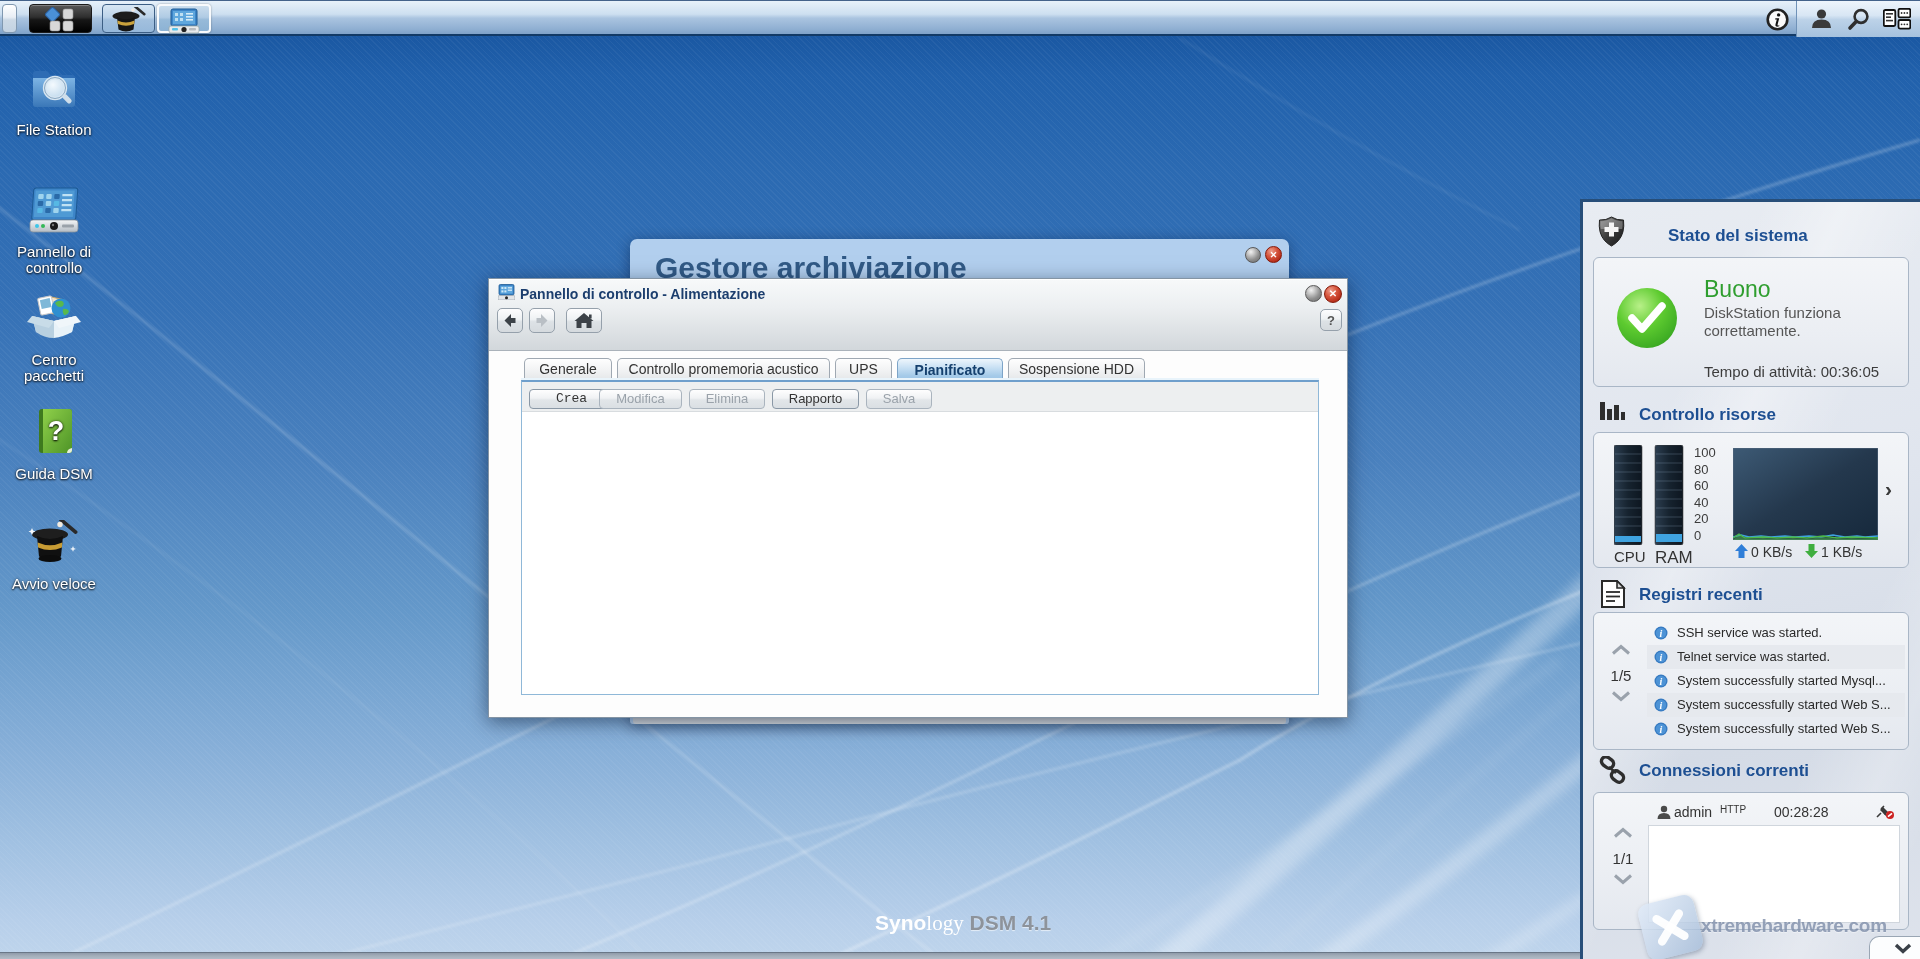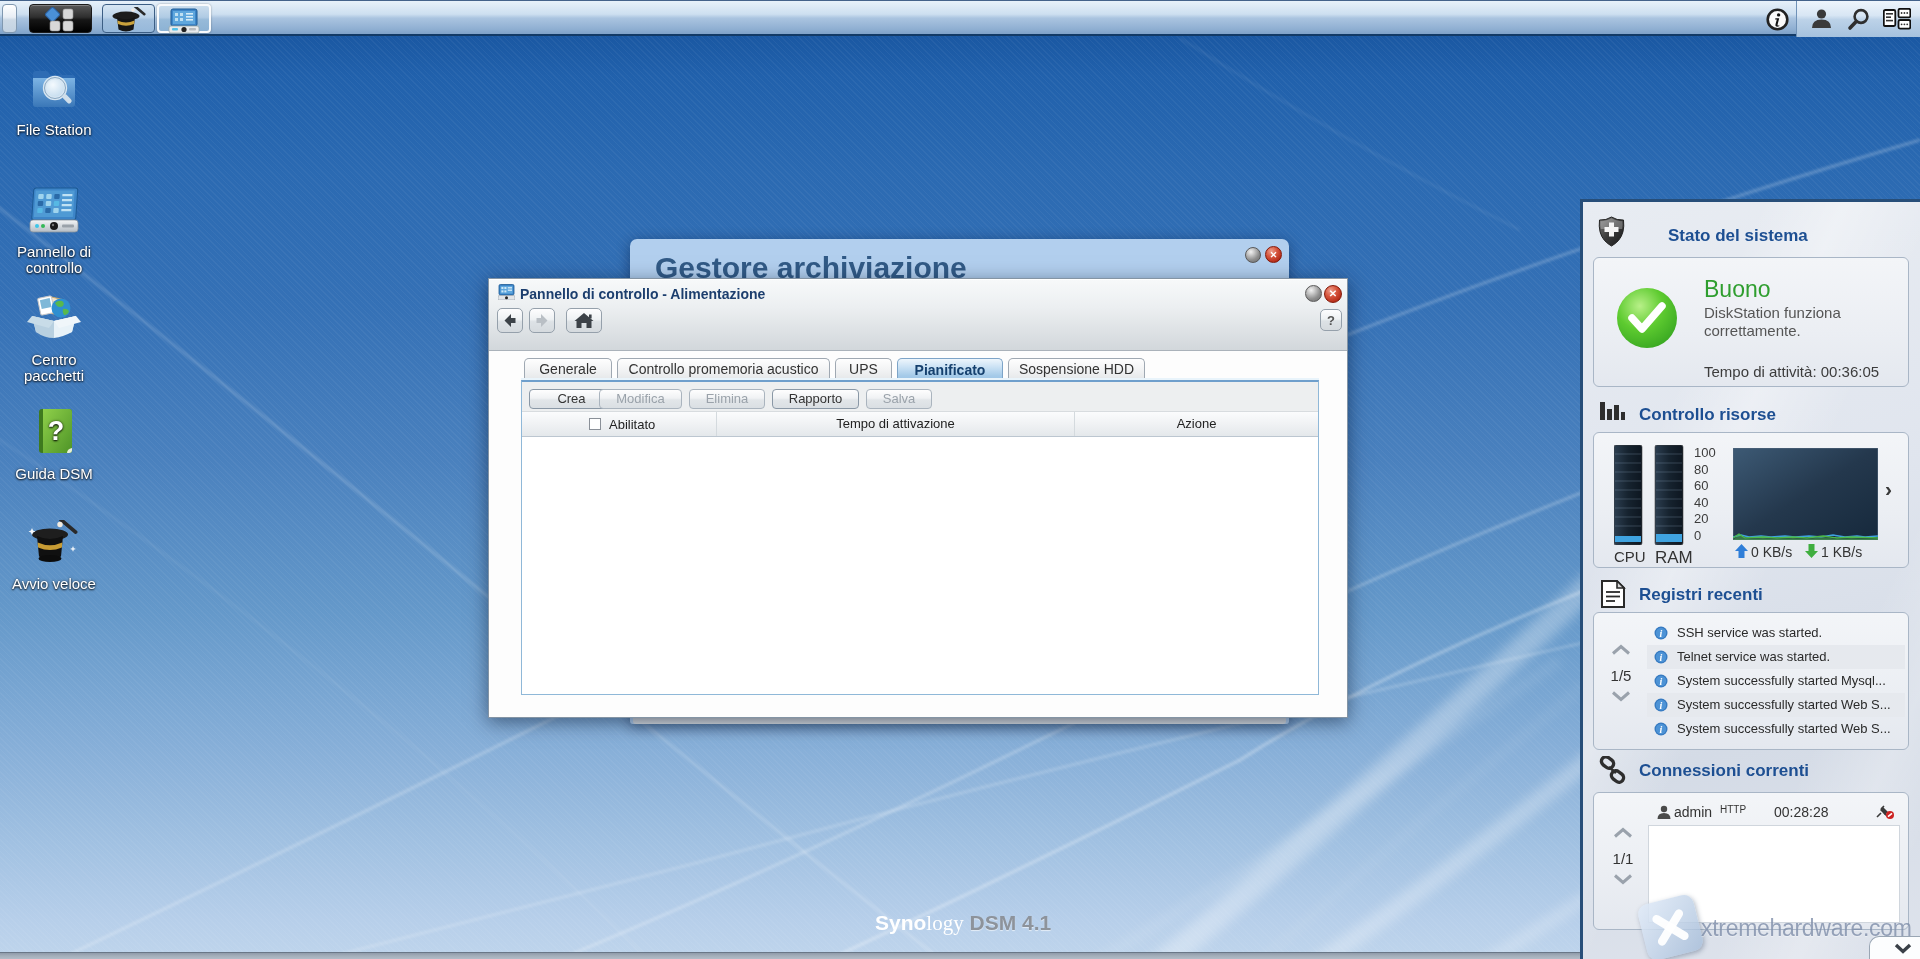--- a/index.html
+++ b/index.html
@@ -77,21 +77,21 @@
       background:linear-gradient(168deg,#e8ecf2 0%,#e0e5ee 40%,#d4dbe6 70%,#dee3ec 100%);
       border-left:3px solid #274e79;border-top:3px solid #274e79;box-sizing:border-box;}
   .sbhead{position:absolute;font-size:17px;font-weight:bold;color:#1d4f92;}
   .sbpanel{position:absolute;left:12px;width:320px;border:1px solid #a9b6c6;border-radius:6px;
       background:linear-gradient(180deg,#f3f5f8 0%,#ebeef3 60%,#e4e8ef 100%);box-sizing:border-box;}
   .logrow{position:absolute;left:53px;width:258px;height:24px;font-size:13px;color:#2a2a2a;line-height:24px;}
   .logrow.alt{background:#e6e9ee;}
   .logrow .li{position:absolute;left:7px;top:5px;}
   .logrow .lt{position:absolute;left:30px;top:0;white-space:nowrap;}
   
-  #wm-text{position:absolute;left:1701px;top:915px;font-size:23px;font-weight:normal;color:rgba(105,122,155,0.68);
+  #wm-text{position:absolute;left:1701px;top:915px;font-size:19px;font-weight:bold;color:rgba(105,122,155,0.68);
       letter-spacing:-0.3px;text-shadow:0 1px 1px rgba(255,255,255,0.45);}
   #synologo{position:absolute;left:875px;top:911px;font-size:21px;color:#fff;}
   
   #collapse{position:absolute;right:0;top:936px;width:50px;height:23px;background:#fcfdfe;
       border:1px solid #9aa6b4;border-right:none;border-radius:10px 0 0 0;}
 </style>
 </head>
 <body>
 <div id="screen">
   <div id="bg">
@@ -332,33 +332,25 @@
     <div id="fw-tabs">
       <div class="tab" style="left:3px;width:88px;">Generale</div>
       <div class="tab" style="left:96px;width:213px;">Controllo promemoria acustico</div>
       <div class="tab" style="left:314px;width:57px;">UPS</div>
       <div class="tab active" style="left:376px;width:106px;">Pianificato</div>
       <div class="tab" style="left:487px;width:137px;">Sospensione HDD</div>
     </div>
     <div style="position:absolute;left:32px;top:99px;width:798px;height:2px;background:#e9f4fb;"></div>
     <div id="fw-panel">
       <div id="fw-btnrow">
-        <div class="fwbtn" style="left:7px;width:85px;">Crea</div>
+        <div class="fwbtn" style="left:7px;width:85px;font-family:Liberation Mono, monospace;">Crea</div>
         <div class="fwbtn dis" style="left:77px;width:83px;">Modifica</div>
         <div class="fwbtn dis" style="left:167px;width:76px;">Elimina</div>
         <div class="fwbtn" style="left:250px;width:87px;">Rapporto</div>
         <div class="fwbtn dis" style="left:344px;width:66px;">Salva</div>
-      </div>
-      <div id="fw-thead">
-        <div class="col" style="left:0;width:194px;">
-          <span style="position:absolute;left:67px;top:6px;width:12px;height:12px;border:1px solid #8a9098;background:#fff;box-sizing:border-box;"></span>
-          <span style="position:absolute;left:87px;top:5px;">Abilitato</span>
-        </div>
-        <div class="col" style="left:194px;width:358px;border-left:1px solid #d4dade;text-align:center;line-height:24px;">Tempo di attivazione</div>
-        <div class="col" style="left:552px;width:244px;border-left:1px solid #d4dade;text-align:center;line-height:24px;">Azione</div>
       </div>
     </div>
   </div>
   <div id="sidebar">
     <div style="position:absolute;left:0;top:0;width:337px;height:757px;background:linear-gradient(115deg,rgba(255,255,255,0) 26%,rgba(255,255,255,0.35) 38%,rgba(255,255,255,0) 52%,rgba(255,255,255,0) 70%,rgba(255,255,255,0.25) 82%,rgba(255,255,255,0) 92%);"></div>
 
     <svg style="position:absolute;left:15px;top:14px;" width="27" height="31" viewBox="0 0 27 31">
       <defs>
           <linearGradient id="shg" x1="0" y1="0" x2="1" y2="1">
         <stop offset="0" stop-color="#7a7a7a"></stop>

